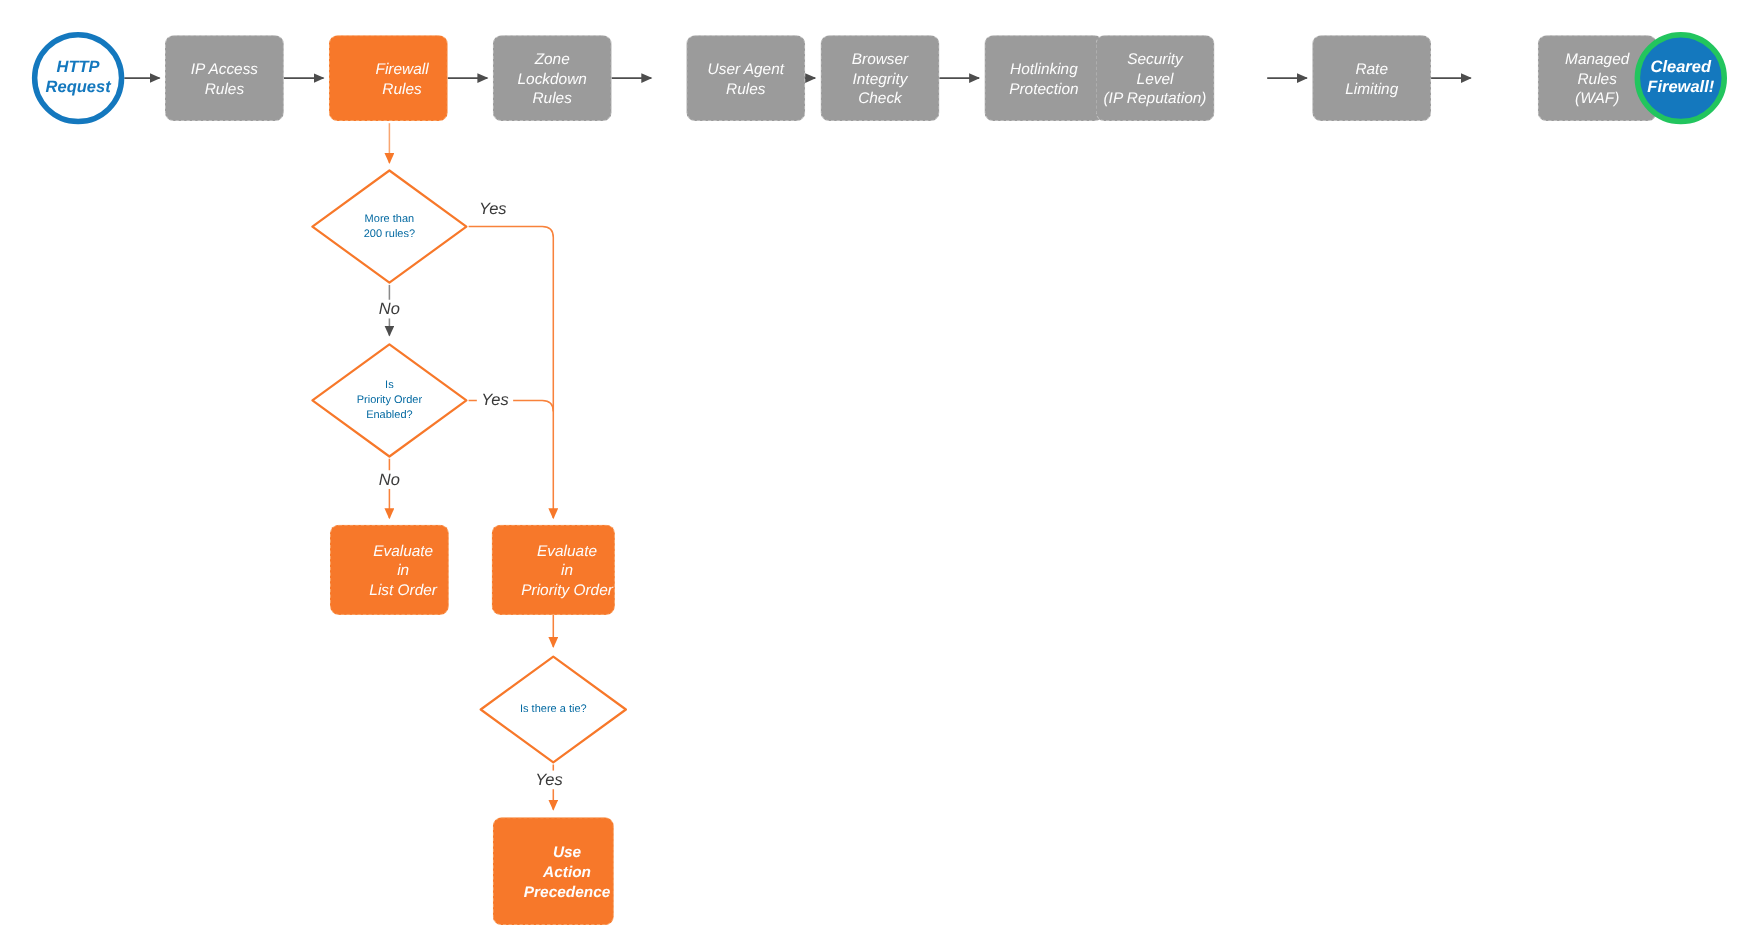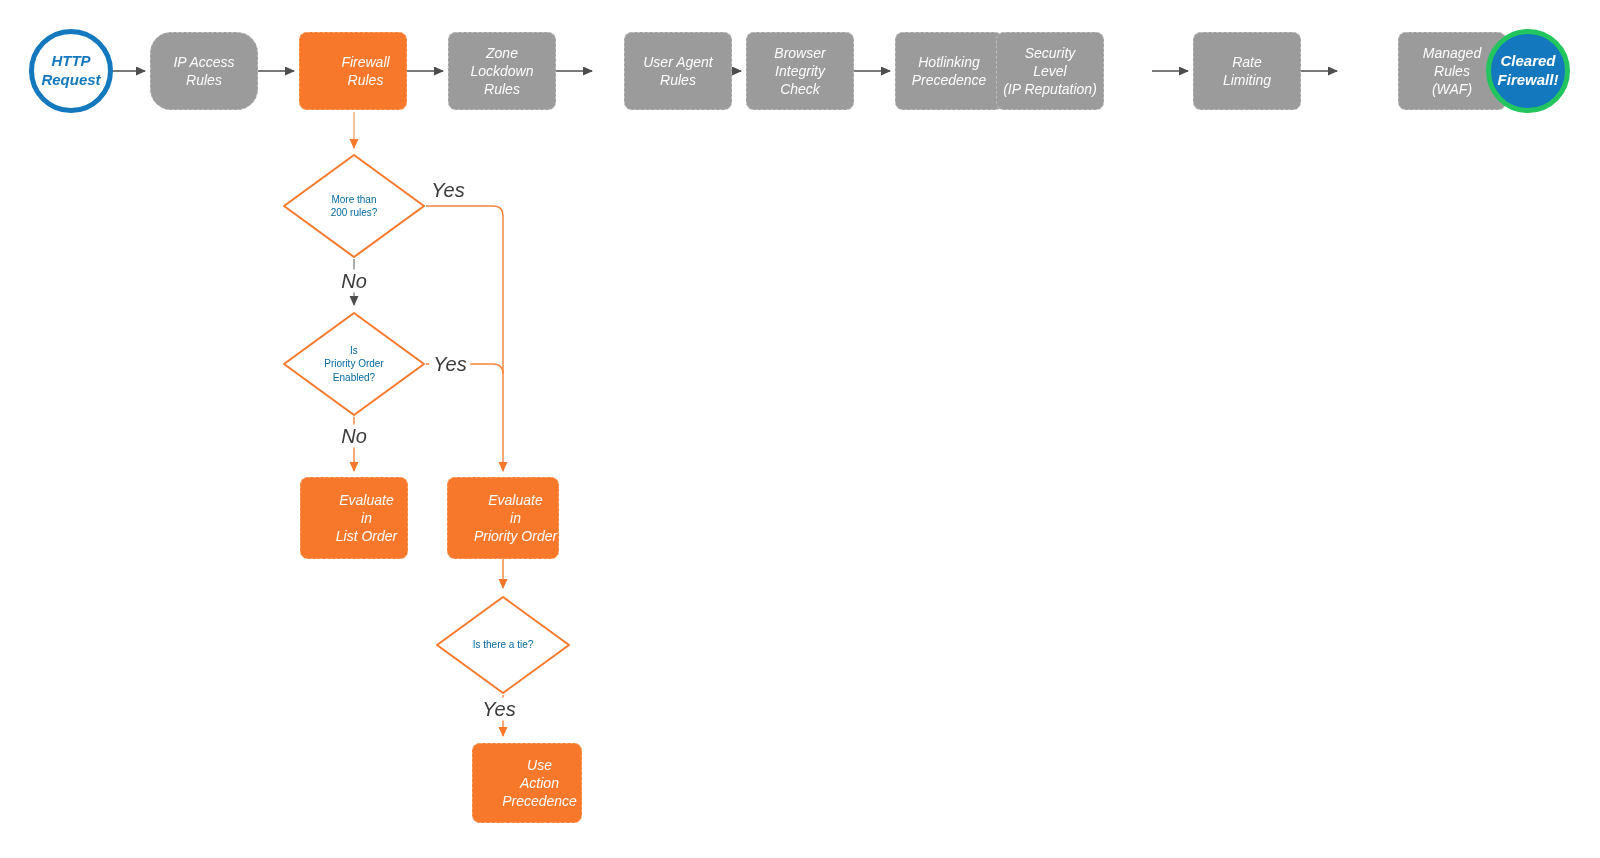--- a/index.html
+++ b/index.html
@@ -47,21 +47,21 @@
     color: #0369a1;
     white-space: pre-line;
   }
 
   .label { white-space: pre-line; }
 
   .edge-label {
     position: absolute;
     transform: translate(-50%, -50%);
     font-style: italic;
-    font-size: 20px;
+    font-size: 15px;
     color: #3a3a3a;
     background: #ffffff;
     padding: 0 4px;
     white-space: nowrap;
   }
 </style>
 </head>
 <body>
 
 <div class="canvas">
@@ -105,21 +105,21 @@
 
       <path d="M503,695 V736" stroke="#f8823b" stroke-width="1.4" marker-end="url(#arrow-orange)"></path>
     </g>
   </svg>
 
   <div class="node circle start" style="left:29px;top:29px;">
     <span class="label">HTTP
 Request</span>
   </div>
 
-  <div class="node box gray" style="left:150px;top:32px;border-radius:21px;">
+  <div class="node box gray" style="left:150px;top:32px;">
     <span class="label">IP Access
 Rules</span>
   </div>
 
   <div class="node box orange" style="left:299px;top:32px;">
     <span class="label">Firewall
 Rules</span>
   </div>
 
   <div class="node box gray" style="left:448px;top:32px;">
@@ -134,21 +134,21 @@
   </div>
 
   <div class="node box gray" style="left:746px;top:32px;">
     <span class="label">Browser
 Integrity
 Check</span>
   </div>
 
   <div class="node box gray" style="left:895px;top:32px;">
     <span class="label">Hotlinking
-Precedence</span>
+Protection</span>
   </div>
 
   <div class="node box gray" style="left:996px;top:32px;">
     <span class="label">Security
 Level
 (IP Reputation)</span>
   </div>
 
   <div class="node box gray" style="left:1193px;top:32px;">
     <span class="label">Rate
@@ -195,21 +195,21 @@
 Priority Order</span>
   </div>
 
   <div class="diamond" style="left:435px;top:595px;width:136px;height:100px;">
     <svg viewBox="0 0 136 100">
       <polygon points="68,2 134,50 68,98 2,50" fill="#ffffff" stroke="#f7782a" stroke-width="2" stroke-linejoin="round"></polygon>
     </svg>
     <span class="dlabel">Is there a tie?</span>
   </div>
 
-  <div class="node box orange" style="left:472px;top:743px;width:110px;height:80px;">
+  <div class="node box orange" style="left:448px;top:743px;width:110px;height:98px;font-weight:bold;">
     <span class="label">Use
 Action
 Precedence</span>
   </div>
 
   <span class="edge-label" style="left:448px;top:190px;">Yes</span>
   <span class="edge-label" style="left:354px;top:281px;">No</span>
   <span class="edge-label" style="left:450px;top:364px;">Yes</span>
   <span class="edge-label" style="left:354px;top:436px;">No</span>
   <span class="edge-label" style="left:499px;top:709px;">Yes</span>

